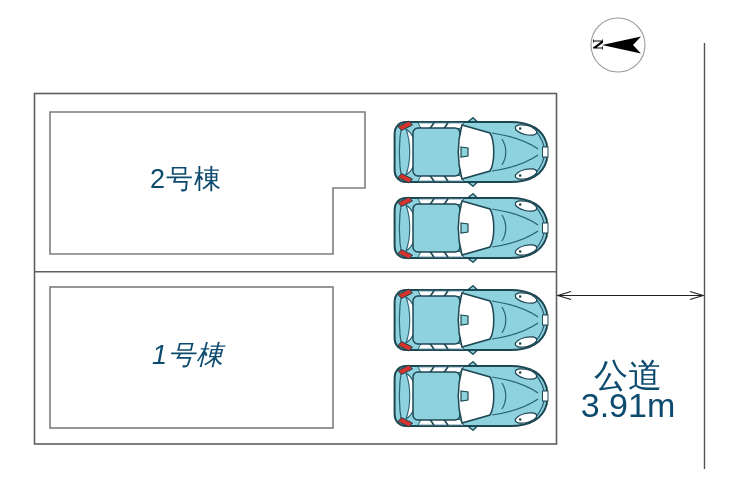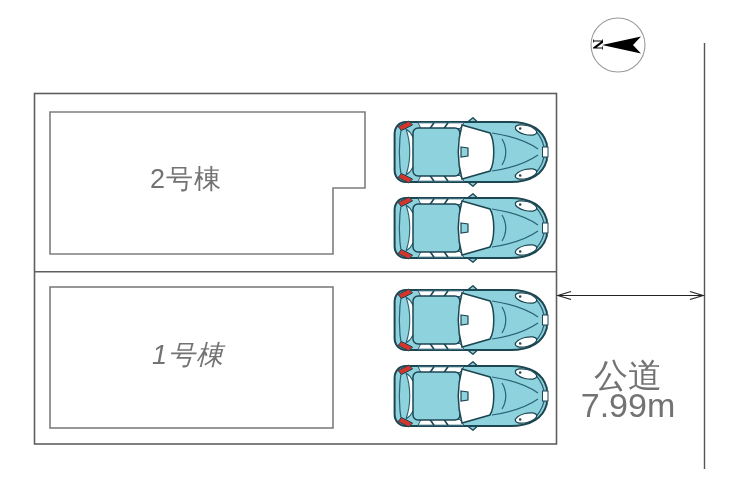--- a/index.html
+++ b/index.html
@@ -1,19 +1,19 @@
 <!DOCTYPE html>
 <html><head>
 <meta charset="utf-8">
 <style>
   html,body{margin:0;padding:0;background:#ffffff;}
   body{width:740px;height:493px;overflow:hidden;font-family:"Liberation Sans",sans-serif;}
   .canvas{position:relative;width:740px;height:493px;background:#ffffff;}
   .plan-svg{position:absolute;left:0;top:0;}
-  .label{position:absolute;color:#737373;text-align:center;white-space:nowrap;}
+  .label{position:absolute;color:#0c4a6e;text-align:center;white-space:nowrap;}
   .bldg-label{width:200px;font-size:27px;line-height:30px;letter-spacing:1px;}
   .road-label{width:150px;font-size:34px;line-height:30px;margin-top:46px;}
   .north-label{position:absolute;font-family:"Liberation Serif",serif;font-weight:bold;
                font-size:15px;transform:rotate(90deg);color:#000;}
 </style>
 </head>
 <body>
 
 <div class="canvas">
 
@@ -89,17 +89,17 @@
       <polygon points="602,45 641,36.5 633,45 641,53.5" fill="#000000"></polygon>
     </g>
   </svg>
 
   <div class="label bldg-label" style="left:86px;top:164px;">2号棟</div>
 
   <div class="label bldg-label" style="left:88px;top:340px;font-style:italic;">1号棟</div>
 
   <div class="label road-label" style="left:553px;top:314px;">
     <div>公道</div>
-    <div>7.99m</div>
+    <div>3.91m</div>
   </div>
 
   <span class="north-label" style="left:592px;top:36px;">N</span>
 </div>
 
 </body></html>

